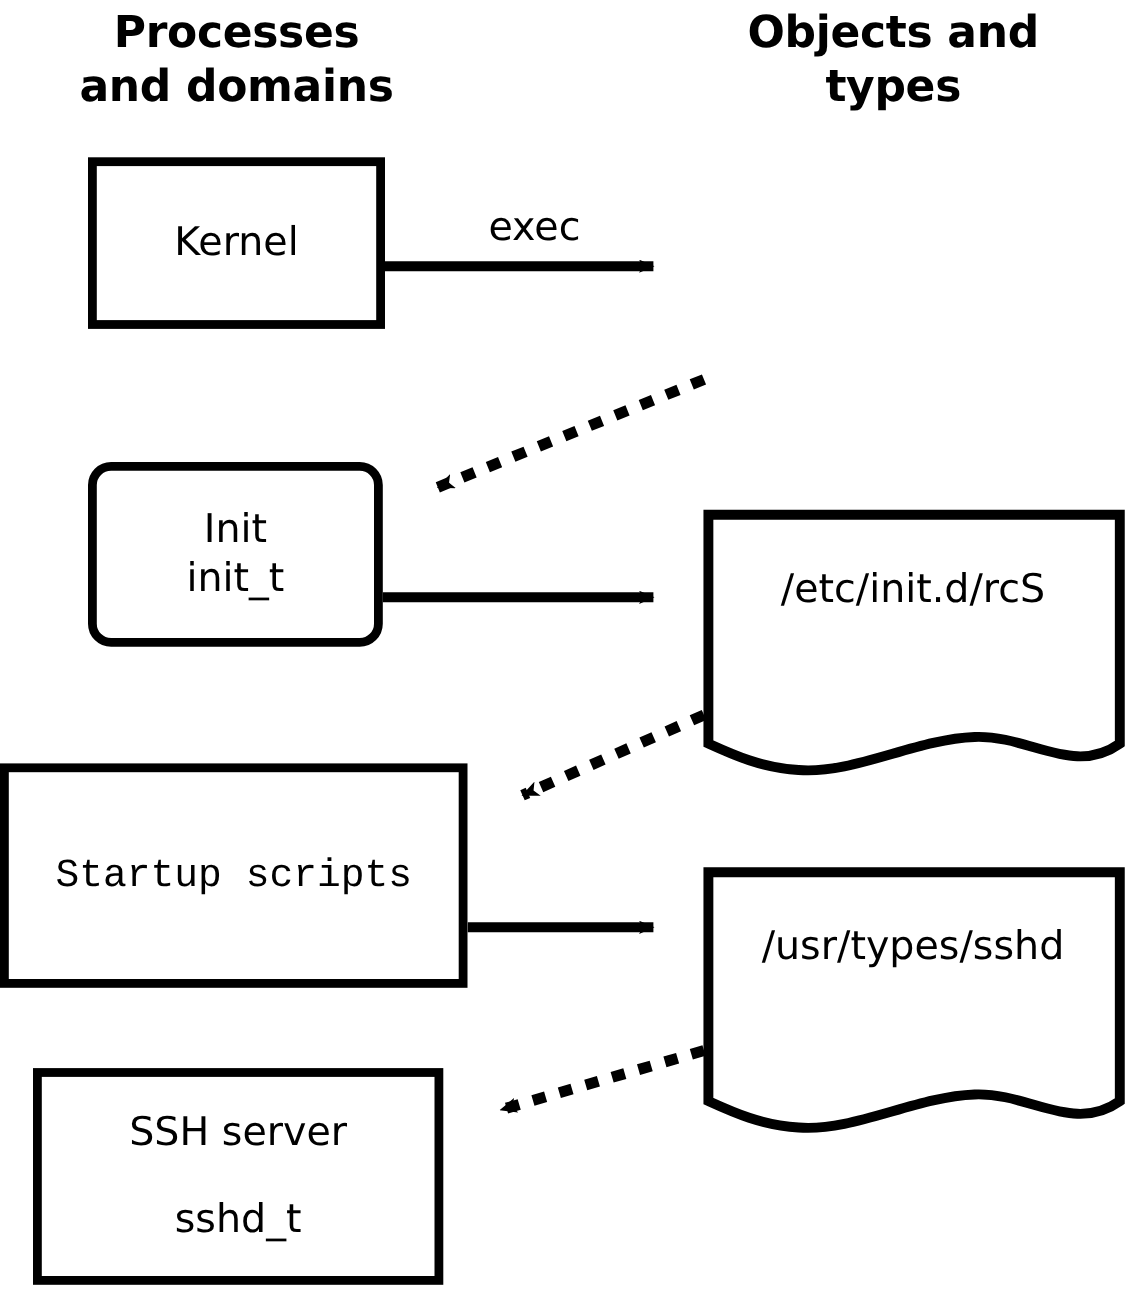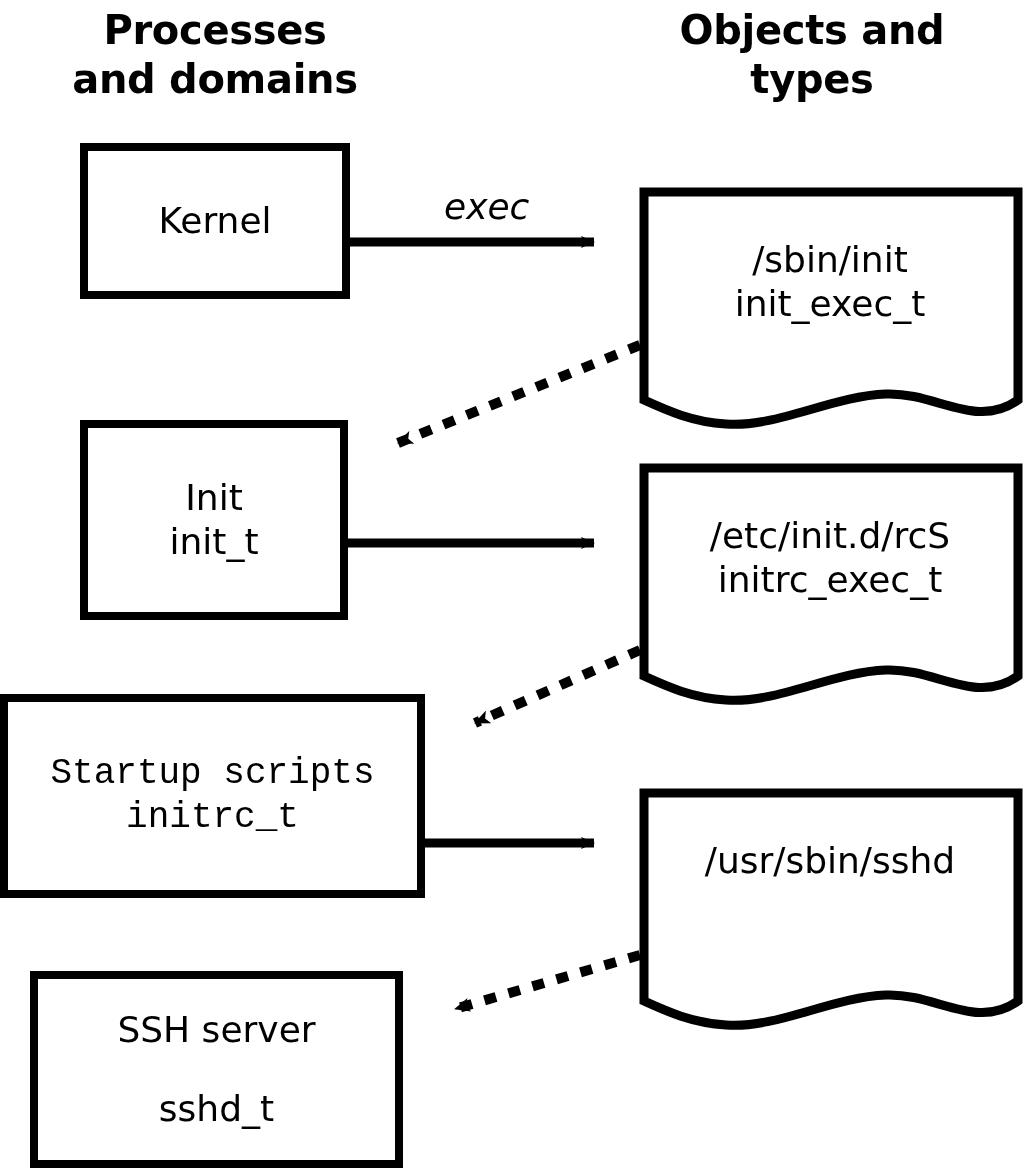--- a/index.html
+++ b/index.html
@@ -130,63 +130,52 @@
 
     <g>
       <line x1="425" y1="843" x2="594" y2="843" stroke="#000000" stroke-width="9" marker-end="url(#arrowSolid)"></line>
     </g>
 
     <g>
       <line x1="640" y1="955" x2="455" y2="1009" stroke="#000000" stroke-width="10" stroke-dasharray="12 13" stroke-linecap="butt" marker-end="url(#arrowDot)"></line>
     </g>
   </svg>
 
-  <div class="edge-label" style="left:444px; top:186px;font-style:italic;">exec</div>
+  <div class="edge-label" style="left:444px; top:186px;">exec</div>
 
   <div class="proc-box" style="left:80px; top:143px; width:270px; height:156px;gap:40px;">
     <span class="ln">Kernel</span>
   </div>
 
-  <div class="proc-box" style="left:80px; top:420px; width:268px; height:200px;">
+  <div class="proc-box" style="left:80px; top:420px; width:268px; height:168px;border-radius:21px;">
     <span class="ln">Init</span>
     <span class="ln">init_t</span>
   </div>
 
   <div class="proc-box" style="left:0px; top:694px; width:425px; height:204px;font-family:Liberation Mono, monospace;">
     <span class="ln">Startup scripts</span>
-    <span class="ln">initrc_t</span>
   </div>
 
   <div class="proc-box" style="left:30px; top:971px; width:373px; height:197px;gap:35px;">
     <span class="ln">SSH server</span>
     <span class="ln">sshd_t</span>
   </div>
 
-  <div class="doc-shape" style="left:636px; top:184px; width:388px; height:248px;">
-    <svg viewBox="0 0 388 248" width="388" height="248">
-      <path d="M 8 8 L 382 8 L 382 216 C 340 246 300 208 250 210 C 196 212 140 244 90 240 C 56 238 30 226 8 216 Z" fill="#ffffff" stroke="#000000" stroke-width="9" stroke-linejoin="miter" stroke-linecap="butt"></path>
-    </svg>
-    <div class="doc-text" style="top:54px;">
-      <span class="ln">/sbin/init</span>
-      <span class="ln">init_exec_t</span>
-    </div>
-  </div>
 
   <div class="doc-shape" style="left:636px; top:460px; width:388px; height:248px;">
     <svg viewBox="0 0 388 248" width="388" height="248">
       <path d="M 8 8 L 382 8 L 382 216 C 340 246 300 208 250 210 C 196 212 140 244 90 240 C 56 238 30 226 8 216 Z" fill="#ffffff" stroke="#000000" stroke-width="9" stroke-linejoin="miter" stroke-linecap="butt"></path>
     </svg>
     <div class="doc-text" style="top:54px;">
       <span class="ln">/etc/init.d/rcS</span>
-      <span class="ln">initrc_exec_t</span>
     </div>
   </div>
 
   <div class="doc-shape" style="left:636px; top:785px; width:388px; height:248px;">
     <svg viewBox="0 0 388 248" width="388" height="248">
       <path d="M 8 8 L 382 8 L 382 216 C 340 246 300 208 250 210 C 196 212 140 244 90 240 C 56 238 30 226 8 216 Z" fill="#ffffff" stroke="#000000" stroke-width="9" stroke-linejoin="miter" stroke-linecap="butt"></path>
     </svg>
     <div class="doc-text" style="top:54px;">
-      <span class="ln">/usr/sbin/sshd</span>
+      <span class="ln">/usr/types/sshd</span>
     </div>
   </div>
 
 </div>
 
 </body></html>

